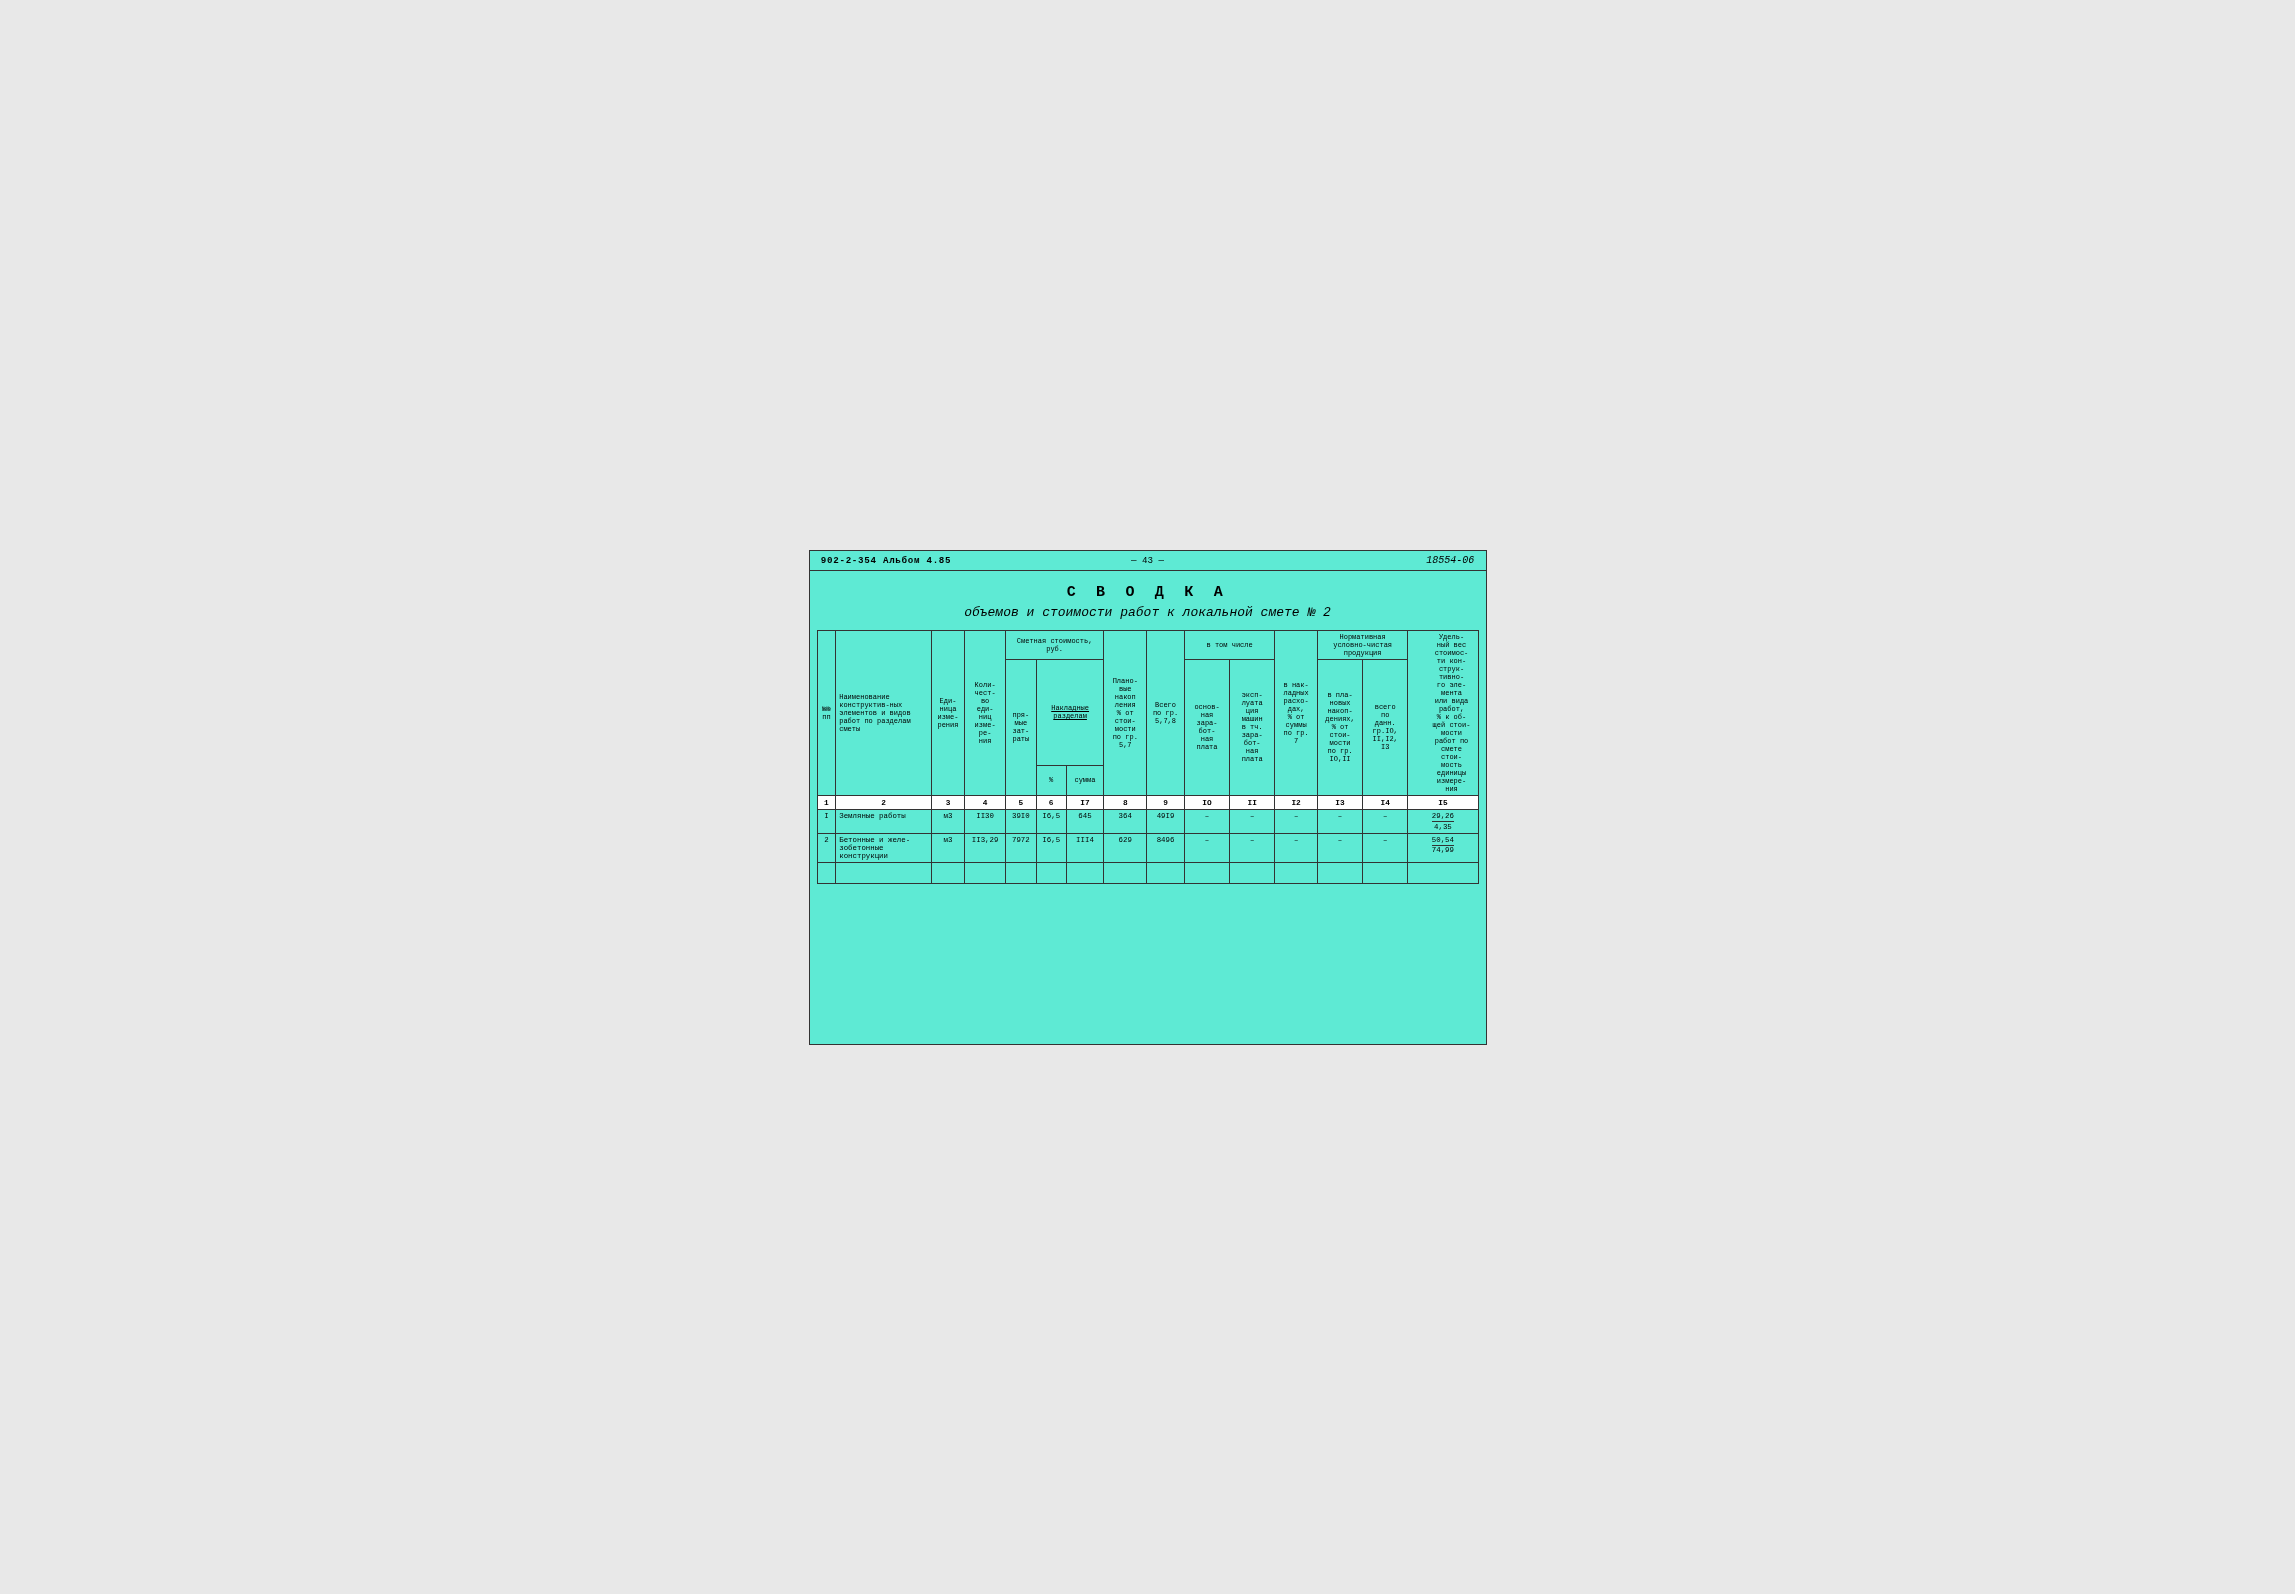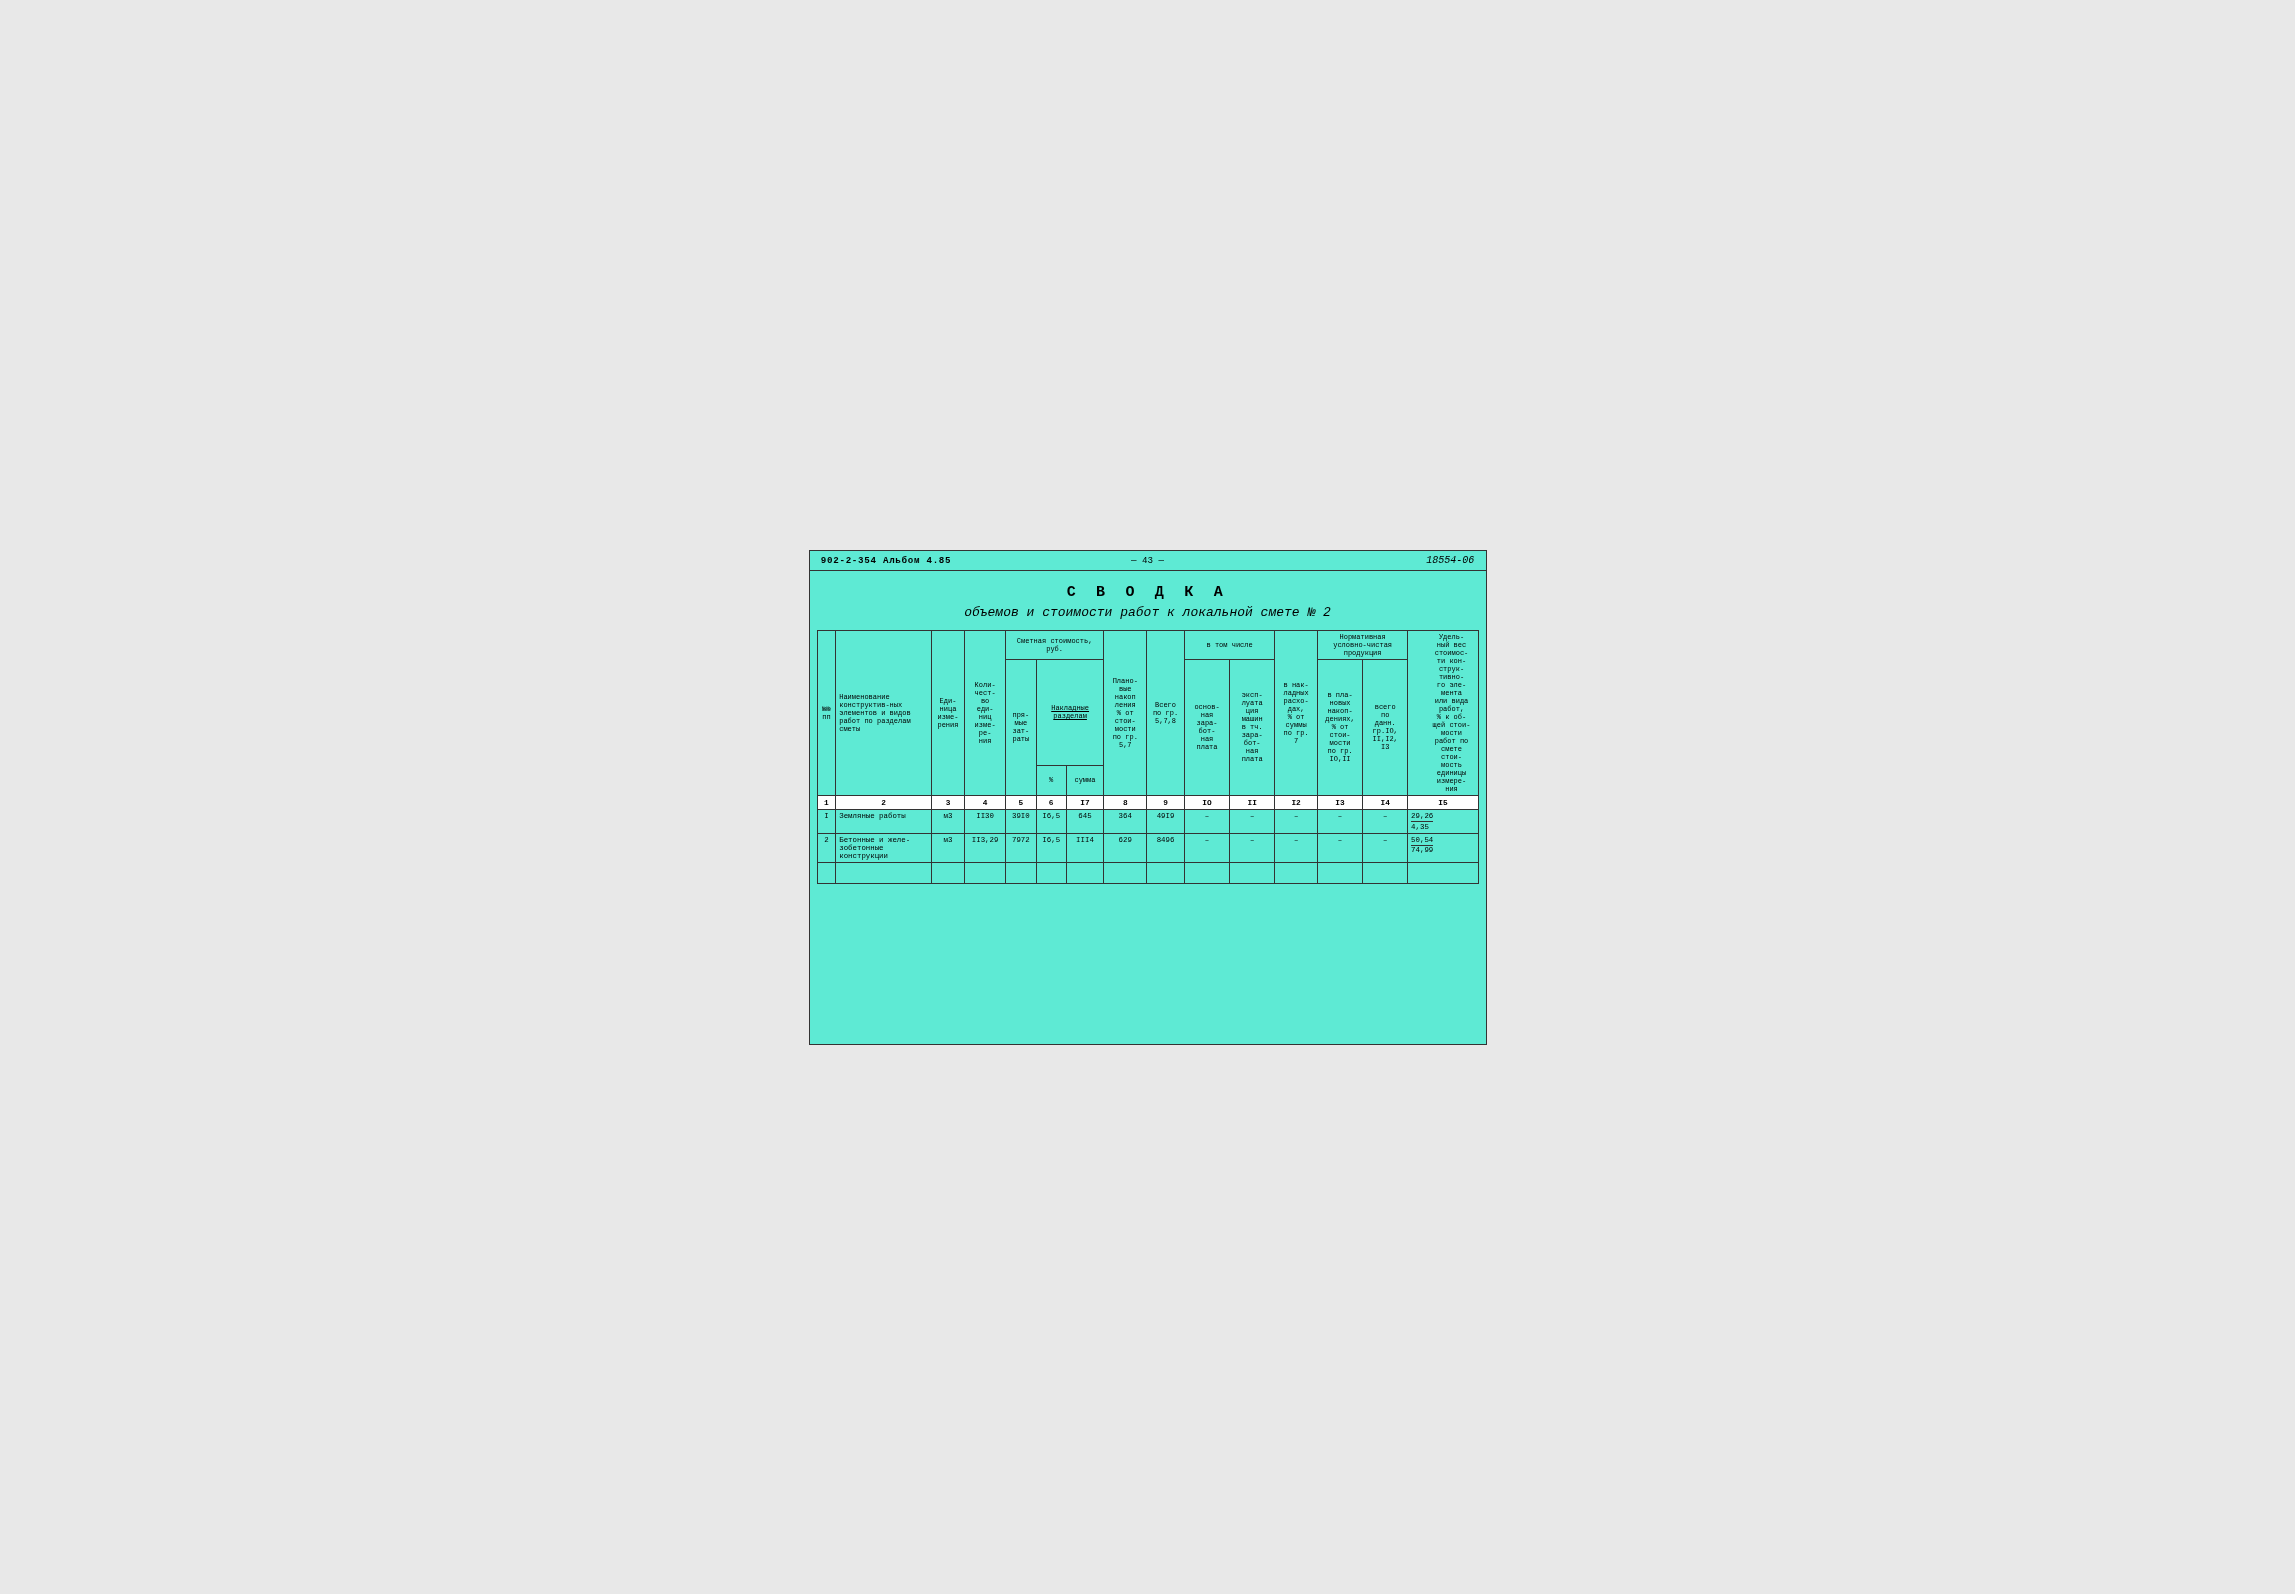--- a/index.html
+++ b/index.html
@@ -79,21 +79,21 @@
     }
     .left-align {
       text-align: left;
     }
     .underline {
       text-decoration: underline;
     }
     .fraction-cell {
       display: flex;
       flex-direction: column;
-      align-items: flex-start;
+      align-items: center;
     }
     .fraction-cell span:first-child {
       border-bottom: 0.7px solid #333;
       padding-bottom: 0.7px;
       margin-bottom: 0.7px;
     }
     td.frac {
       text-align: center;
     }
     .row-header td {

